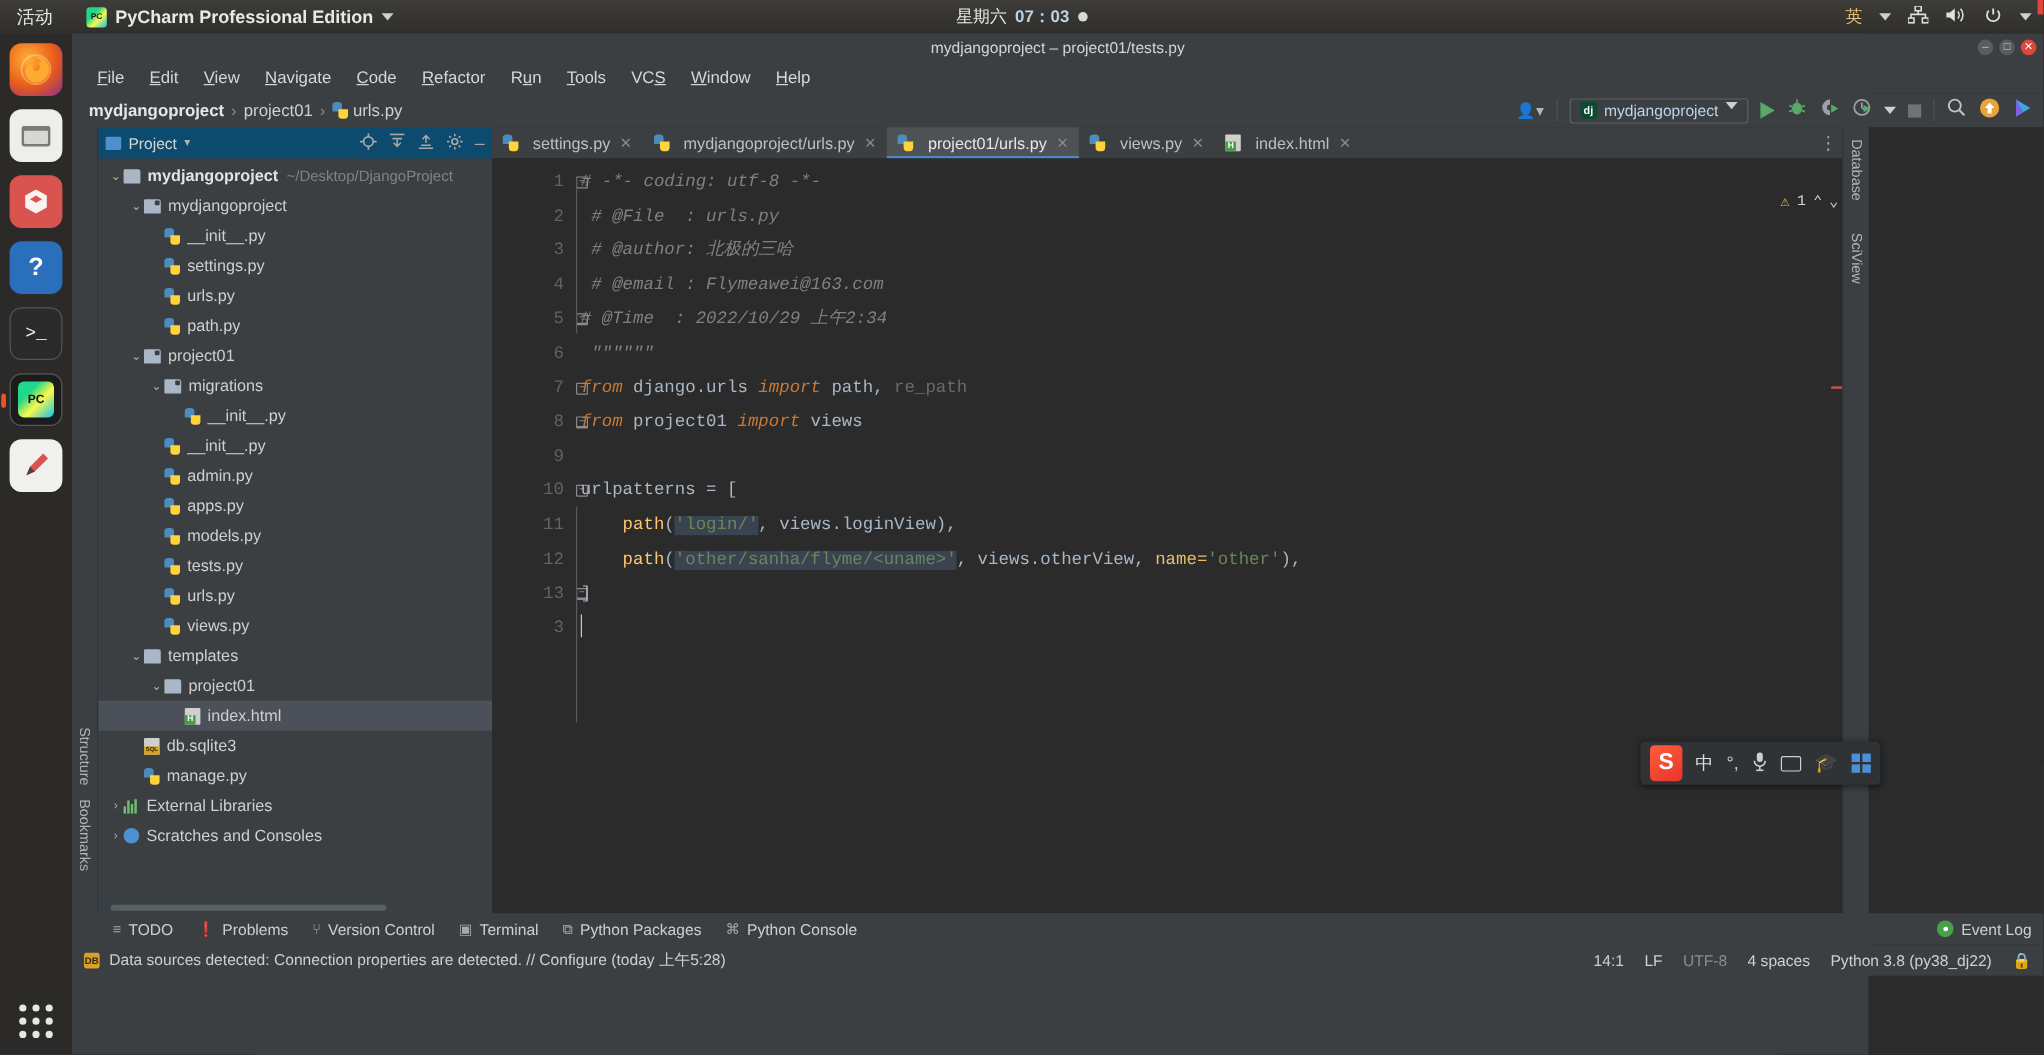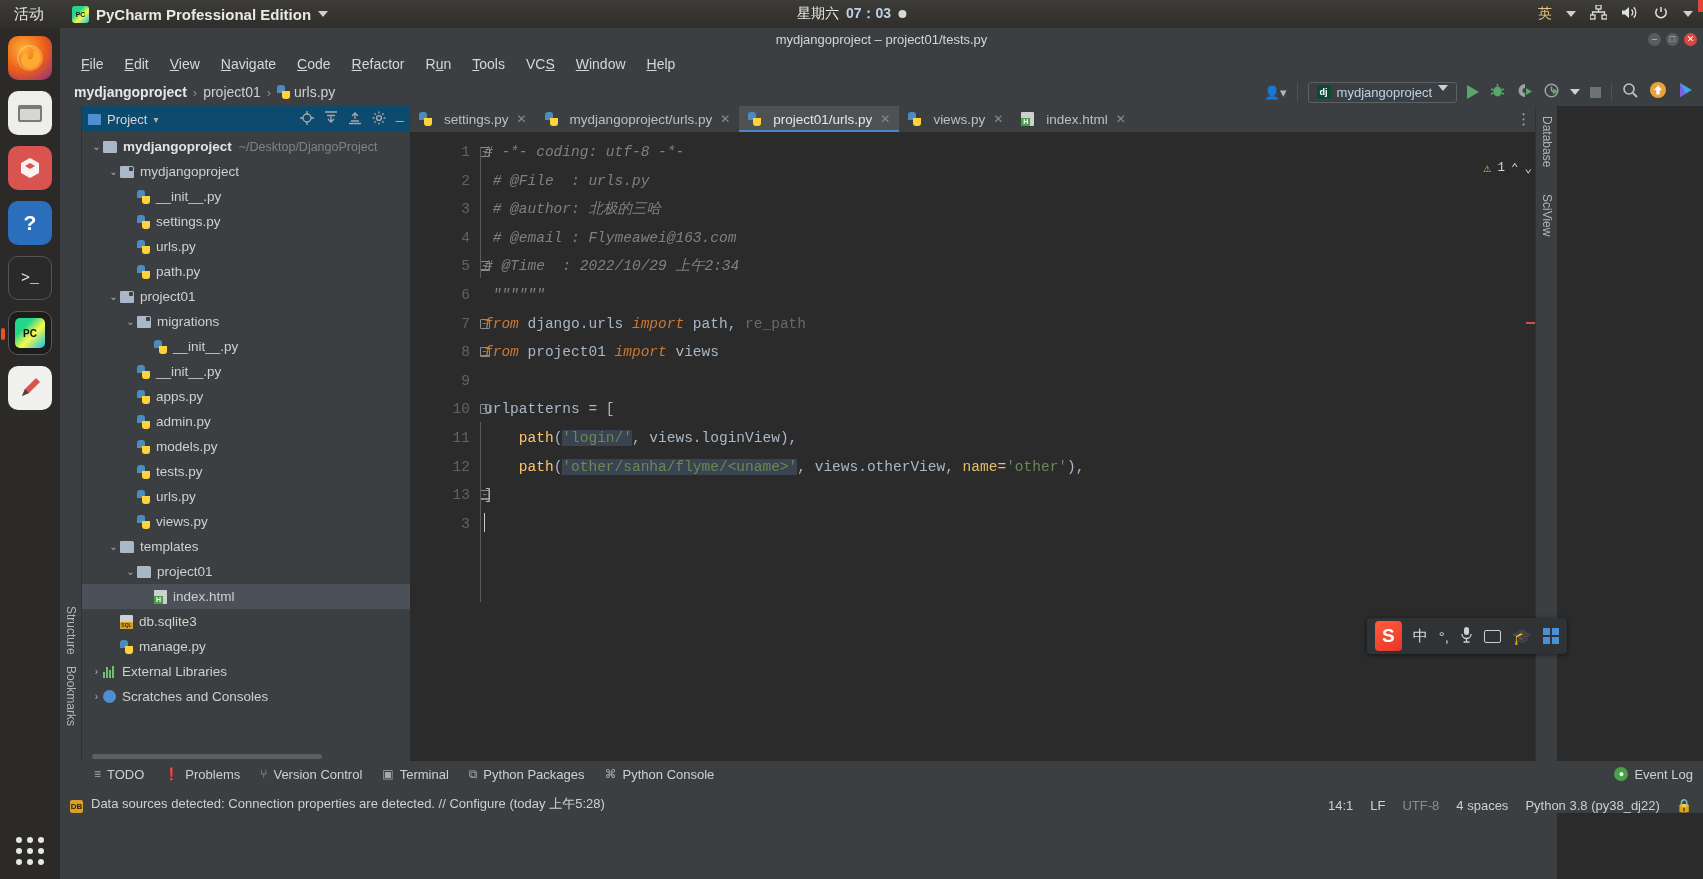--- a/index.html
+++ b/index.html
@@ -186,21 +186,21 @@
     font-size:13px; color:#cfcfcf;
   }
   .bt { display:flex; align-items:center; gap:6px; }
   .bt .g { color:#a8a8a8; font-size:12px; }
   .bt-right{margin-left:auto;display:flex;align-items:center;gap:6px;margin-right:10px;font-size:13px;}
   .evlog-ic{width:14px;height:14px;border-radius:50%;background:#4a9e4a;color:#fff;font-size:9px;display:flex;align-items:center;justify-content:center;}
 
   
   .status-bar {
     position:absolute; top:787px; left:60px; width:1643px; height:26px;
-    background:#3c3f41; display:flex; align-items:flex-end; padding-left:10px;
+    background:#3c3f41; display:flex; align-items:center; padding-left:10px;
     font-size:13px; color:#cfcfcf; gap:8px;
   }
   .ds-ico{width:13px;height:13px;border-radius:2px;background:#d6a12c;color:#332500;font-size:8px;display:flex;align-items:center;justify-content:center;font-weight:bold;}
   .sb-right{position:absolute;right:10px;display:flex;align-items:center;gap:17px;}
   .sb-dim{color:#8c8c8c;}
   .lock-ic{color:#c9c9c9;font-size:13px;}
 
   .bottom-left-strip{position:absolute;top:761px;left:60px;width:22px;height:26px;background:#3c3f41;}
 </style>
 </head>
@@ -473,27 +473,27 @@
         <div class="trow">
           <span style="width:42px"></span>
           <span class="noarrow"></span>
           <span class="py-ico pyf"></span>
           <span class="tname">__init__.py</span>
         </div>
         <div class="trow">
           <span style="width:42px"></span>
           <span class="noarrow"></span>
           <span class="py-ico pyf"></span>
+          <span class="tname">admin.py</span>
+        </div>
+        <div class="trow">
+          <span style="width:42px"></span>
+          <span class="noarrow"></span>
+          <span class="py-ico pyf"></span>
           <span class="tname">apps.py</span>
-        </div>
-        <div class="trow">
-          <span style="width:42px"></span>
-          <span class="noarrow"></span>
-          <span class="py-ico pyf"></span>
-          <span class="tname">admin.py</span>
         </div>
         <div class="trow">
           <span style="width:42px"></span>
           <span class="noarrow"></span>
           <span class="py-ico pyf"></span>
           <span class="tname">models.py</span>
         </div>
         <div class="trow">
           <span style="width:42px"></span>
           <span class="noarrow"></span>

